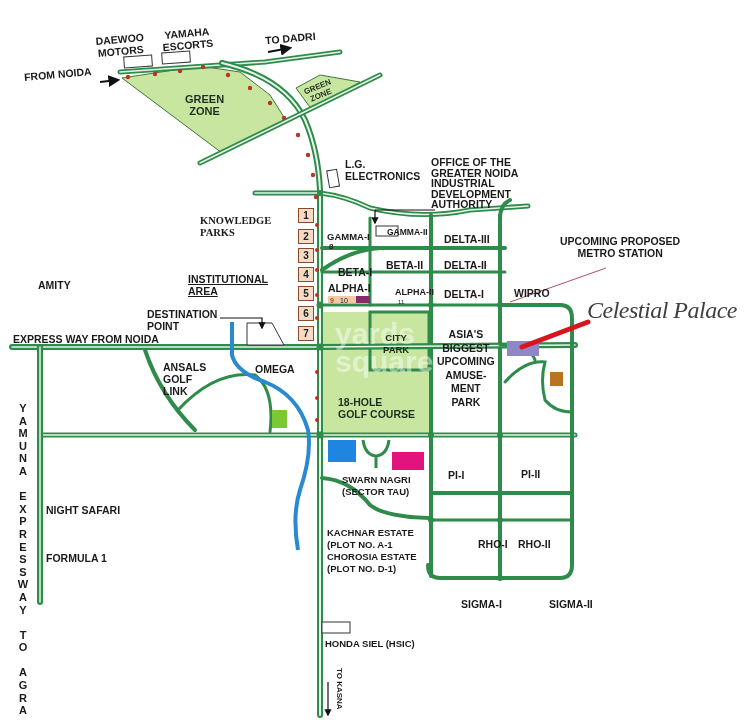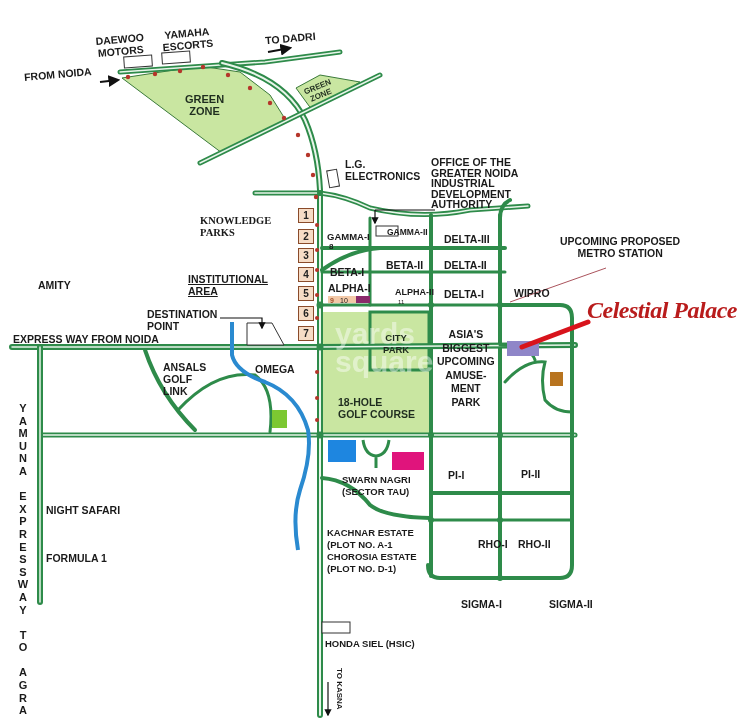--- a/index.html
+++ b/index.html
@@ -8,22 +8,22 @@
     #map { position: absolute; left: 0; top: 0; }
     .lbl { position: absolute; font-family: "Liberation Sans", sans-serif; font-weight: bold;
            color: #1a1a1a; font-size: 10.5px; line-height: 12px; white-space: nowrap; }
     .lbl.center { text-align: center; }
     .lbl.dark { color: #1f2d1f; }
     .vert { position: absolute; font-family: "Liberation Sans", sans-serif; font-weight: bold;
             font-size: 11px; color: #1a1a1a; width: 12px; text-align: center; line-height: 12.6px; }
     .num { position: absolute; width: 14px; height: 13px; background: #f6dcc6; border: 1.5px solid #8a4b2a;
            font-family: "Liberation Sans", sans-serif; font-weight: bold; font-size: 10px; line-height: 13px;
            text-align: center; color: #222; box-sizing: content-box; }
-    .brand { position: absolute; font-family: "Liberation Serif", serif; font-style: italic; font-weight: bold;
-             color: #b91c1c; font-size: 24px; letter-spacing: -0.5px; white-space: nowrap; text-align: right; }
+    .brand { position: absolute; font-family: "Liberation Serif", serif; font-style: italic; font-weight: normal;
+             color: #404040; font-size: 24px; letter-spacing: -0.5px; white-space: nowrap; text-align: right; }
     .wm { position: absolute; font-family: "Liberation Sans", sans-serif; font-weight: bold; color: rgba(255,255,255,0.45);
           font-size: 30px; line-height: 28px; }
   </style>
 </head>
 <body>
 
 <svg id="map" width="755" height="720" viewBox="0 0 755 720">
   <defs>
     <marker id="arrowHead" viewBox="0 0 10 10" refX="8" refY="5" markerWidth="6" markerHeight="6" orient="auto">
       <path d="M0,0 L10,5 L0,10 z" fill="#111"></path>
@@ -246,21 +246,21 @@
 <div class="num" style="left:298px;top:229px;">2</div>
 <div class="num" style="left:298px;top:248px;">3</div>
 <div class="num" style="left:298px;top:267px;">4</div>
 <div class="num" style="left:298px;top:286px;">5</div>
 <div class="num" style="left:298px;top:306px;">6</div>
 <div class="num" style="left:298px;top:326px;">7</div>
 
 <div class="lbl" style="left:327px;top:231px;font-size:9.5px;">GAMMA-I</div>
 <div class="lbl" style="left:387px;top:226px;font-size:8.5px;">GAMMA-II</div>
 <div class="lbl" style="left:444px;top:233px;">DELTA-III</div>
-<div class="lbl" style="left:330px;top:266px;">BETA-I</div>
+<div class="lbl" style="left:338px;top:266px;">BETA-I</div>
 <div class="lbl" style="left:386px;top:259px;">BETA-II</div>
 <div class="lbl" style="left:444px;top:259px;">DELTA-II</div>
 <div class="lbl" style="left:328px;top:282px;">ALPHA-I</div>
 <div class="lbl" style="left:395px;top:286px;font-size:9px;">ALPHA-II</div>
 <div class="lbl" style="left:444px;top:288px;">DELTA-I</div>
 <div class="lbl" style="left:448px;top:469px;">PI-I</div>
 <div class="lbl" style="left:521px;top:468px;">PI-II</div>
 <div class="lbl" style="left:448px;top:538px;margin-left:30px;">RHO-I</div>
 <div class="lbl" style="left:518px;top:538px;">RHO-II</div>
 <div class="lbl" style="left:446px;top:598px;padding-left:15px;">SIGMA-I</div>

